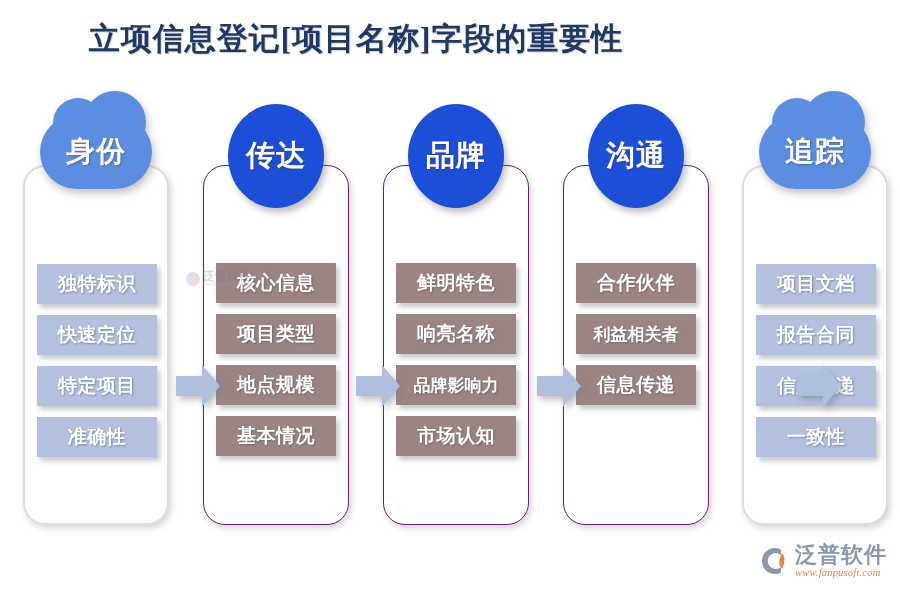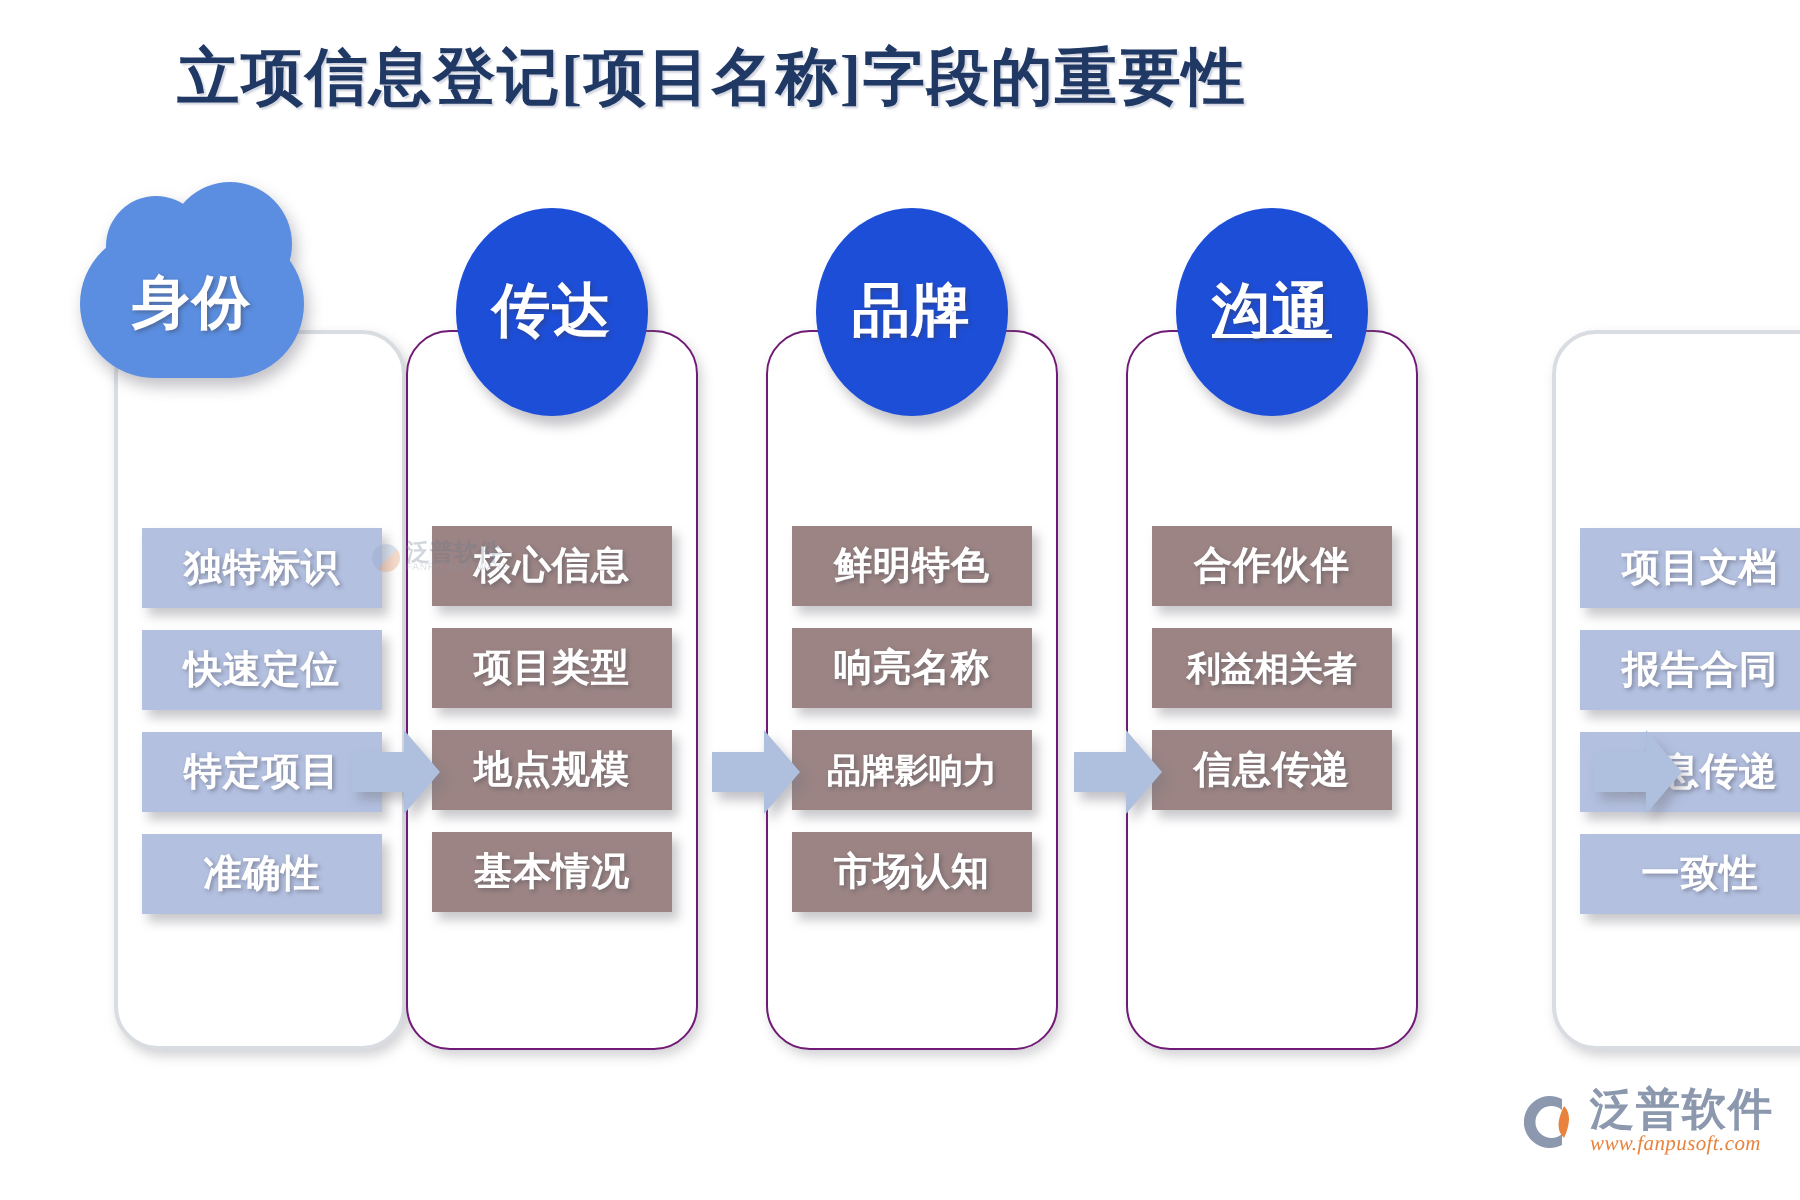--- a/index.html
+++ b/index.html
@@ -50,21 +50,20 @@
     top: 0;
     width: 146px;
     height: 360px;
     box-sizing: border-box;
     border-radius: 22px;
     background: #ffffff;
     box-shadow: 2px 3px 6px rgba(110,110,120,0.30);
   }
   .column.pale {
     border: 2px solid #d9dde2;
-    margin-left: 34px;
   }
   .column.blueline {
     border: 1px solid #701a75;
   }
 
   .col-0 { left: 23px; }
   .col-1 { left: 203px; }
   .col-2 { left: 383px; }
   .col-3 { left: 563px; }
   .col-4 { left: 742px; }
@@ -116,21 +115,21 @@
   .badge.ellipse {
     width: 96px;
     height: 104px;
     top: 104px;
     background: #1d4ed8;
     border-radius: 50%;
     box-shadow: 3px 5px 6px rgba(110,110,120,0.40);
   }
   .badge-ell-1 { left: 228px; }
   .badge-ell-2 { left: 408px; }
-  .badge-ell-3 { left: 588px; text-decoration: underline; }
+  .badge-ell-3 { left: 588px; }
 
   
   .arrow {
     position: absolute;
     width: 48px;
     height: 46px;
     top: 198px;
     z-index: 4;
     filter: drop-shadow(3px 4px 3px rgba(120,120,130,0.45));
   }
@@ -307,20 +306,21 @@
       <svg viewBox="0 0 48 46">
           <polygon points="2,13 28,13 28,2 46,23 28,44 28,33 2,33" fill="#AFC0DF"></polygon>
         </svg>
     </div>
   </div>
 
   <div class="badge cloud badge-cloud-0">身份</div>
   <div class="badge ellipse badge-ell-1">传达</div>
   <div class="badge ellipse badge-ell-2">品牌</div>
   <div class="badge ellipse badge-ell-3">沟通</div>
+  <div class="badge cloud badge-cloud-4">追踪</div>
 
   <div id="watermark">
     <div class="wm-mark"></div>
     <div class="wm-text">
       <span class="wm-cn">泛普软件</span>
       <span class="wm-en">FANPU SOFTWARE</span>
     </div>
   </div>
 
   <div id="brand-logo">

